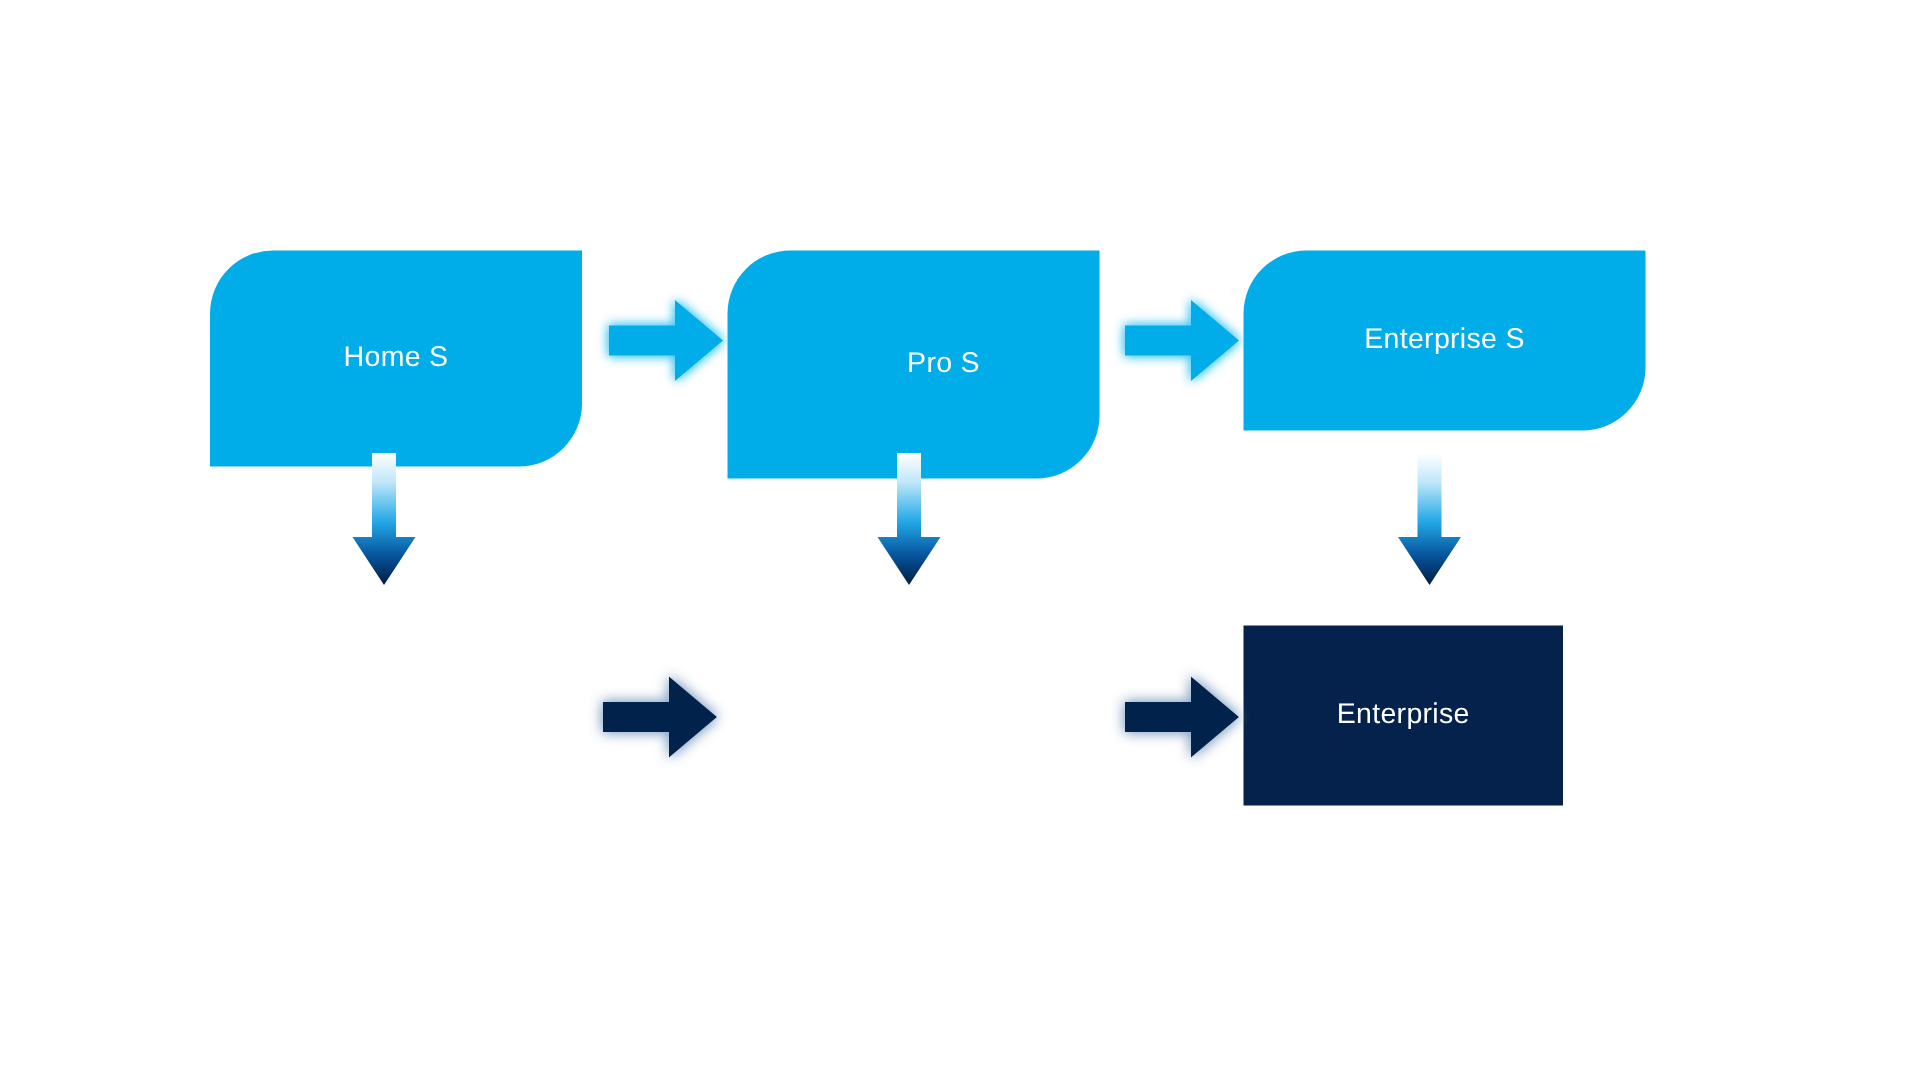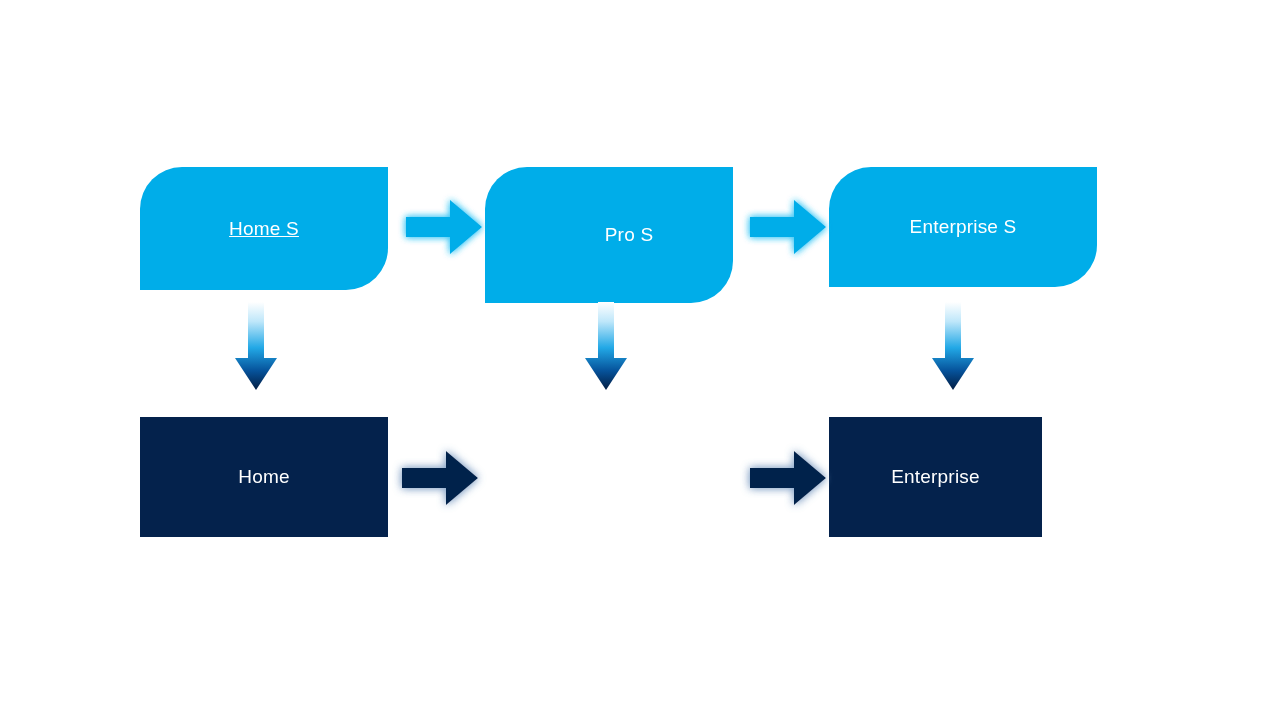--- a/index.html
+++ b/index.html
@@ -42,25 +42,25 @@
     position:absolute;
     width:44px;height:90px;
   }
   .varrow svg{display:block;width:100%;height:100%;overflow:visible;}
 </style>
 </head>
 <body>
 
 <div id="canvas">
 
-  <div class="node node-top" style="left:140px;top:167px;width:248px;height:123px;text-decoration:underline;">
+  <div class="node node-top" style="left:140px;top:167px;width:248px;height:144px;">
     <span>Home S</span>
   </div>
 
-  <div class="node node-top" style="left:485px;top:167px;width:248px;height:136px;padding-left:40px;">
+  <div class="node node-top" style="left:485px;top:167px;width:248px;height:152px;padding-left:40px;">
     <span>Pro S</span>
   </div>
 
   <div class="node node-top" style="left:829px;top:167px;width:268px;height:120px;">
     <span>Enterprise S</span>
   </div>
 
   <div class="harrow" style="left:404px;top:196px;">
     <svg viewBox="0 0 80 62" xmlns="http://www.w3.org/2000/svg">
       <defs>
@@ -135,23 +135,20 @@
           <stop offset="22%" stop-color="#bfe7fa"></stop>
           <stop offset="52%" stop-color="#22a8e6"></stop>
           <stop offset="78%" stop-color="#06539b"></stop>
           <stop offset="100%" stop-color="#021c42"></stop>
         </linearGradient>
       </defs>
       <path d="M14,0 L30,0 L30,56 L43,56 L22,88 L1,56 L14,56 Z" fill="url(#vg3)"></path>
     </svg>
   </div>
 
-  <div class="node node-bottom" style="left:140px;top:417px;width:248px;height:120px;">
-    <span>Home</span>
-  </div>
 
 
   <div class="node node-bottom" style="left:829px;top:417px;width:213px;height:120px;">
     <span>Enterprise</span>
   </div>
 
   <div class="harrow" style="left:400px;top:447px;">
     <svg viewBox="0 0 80 62" xmlns="http://www.w3.org/2000/svg">
       <defs>
         <filter id="glowNavy1" x="-60%" y="-60%" width="220%" height="220%">

